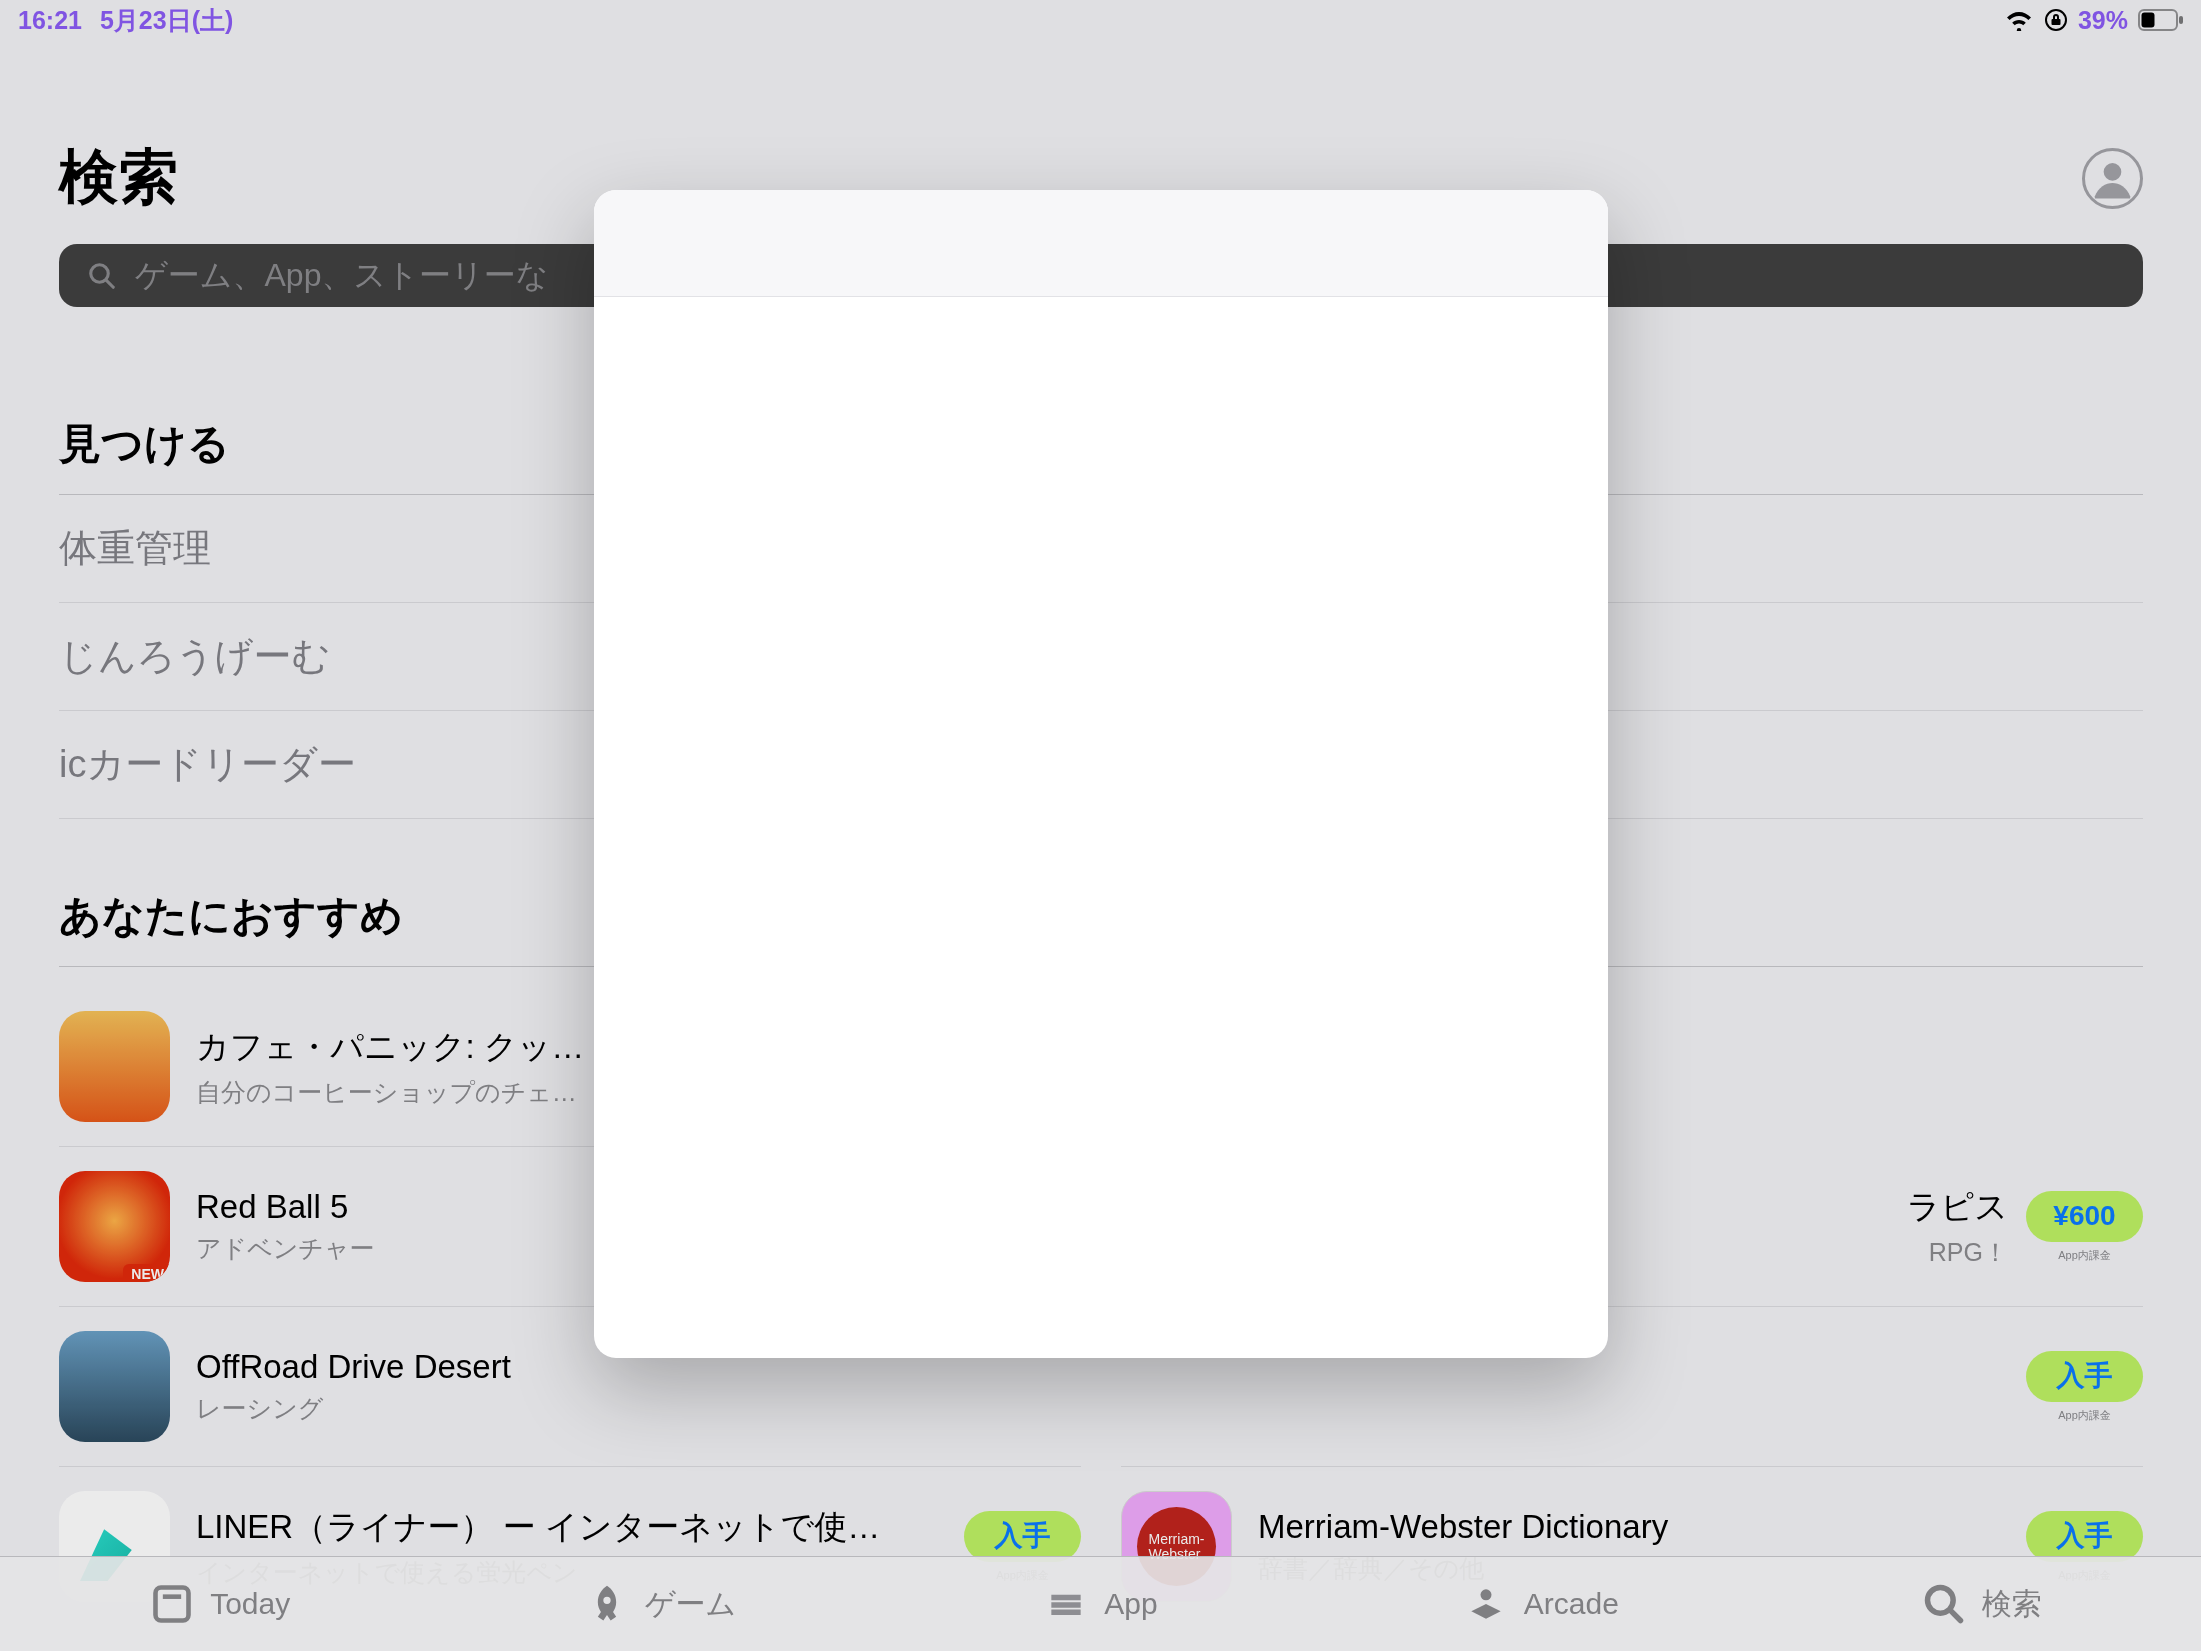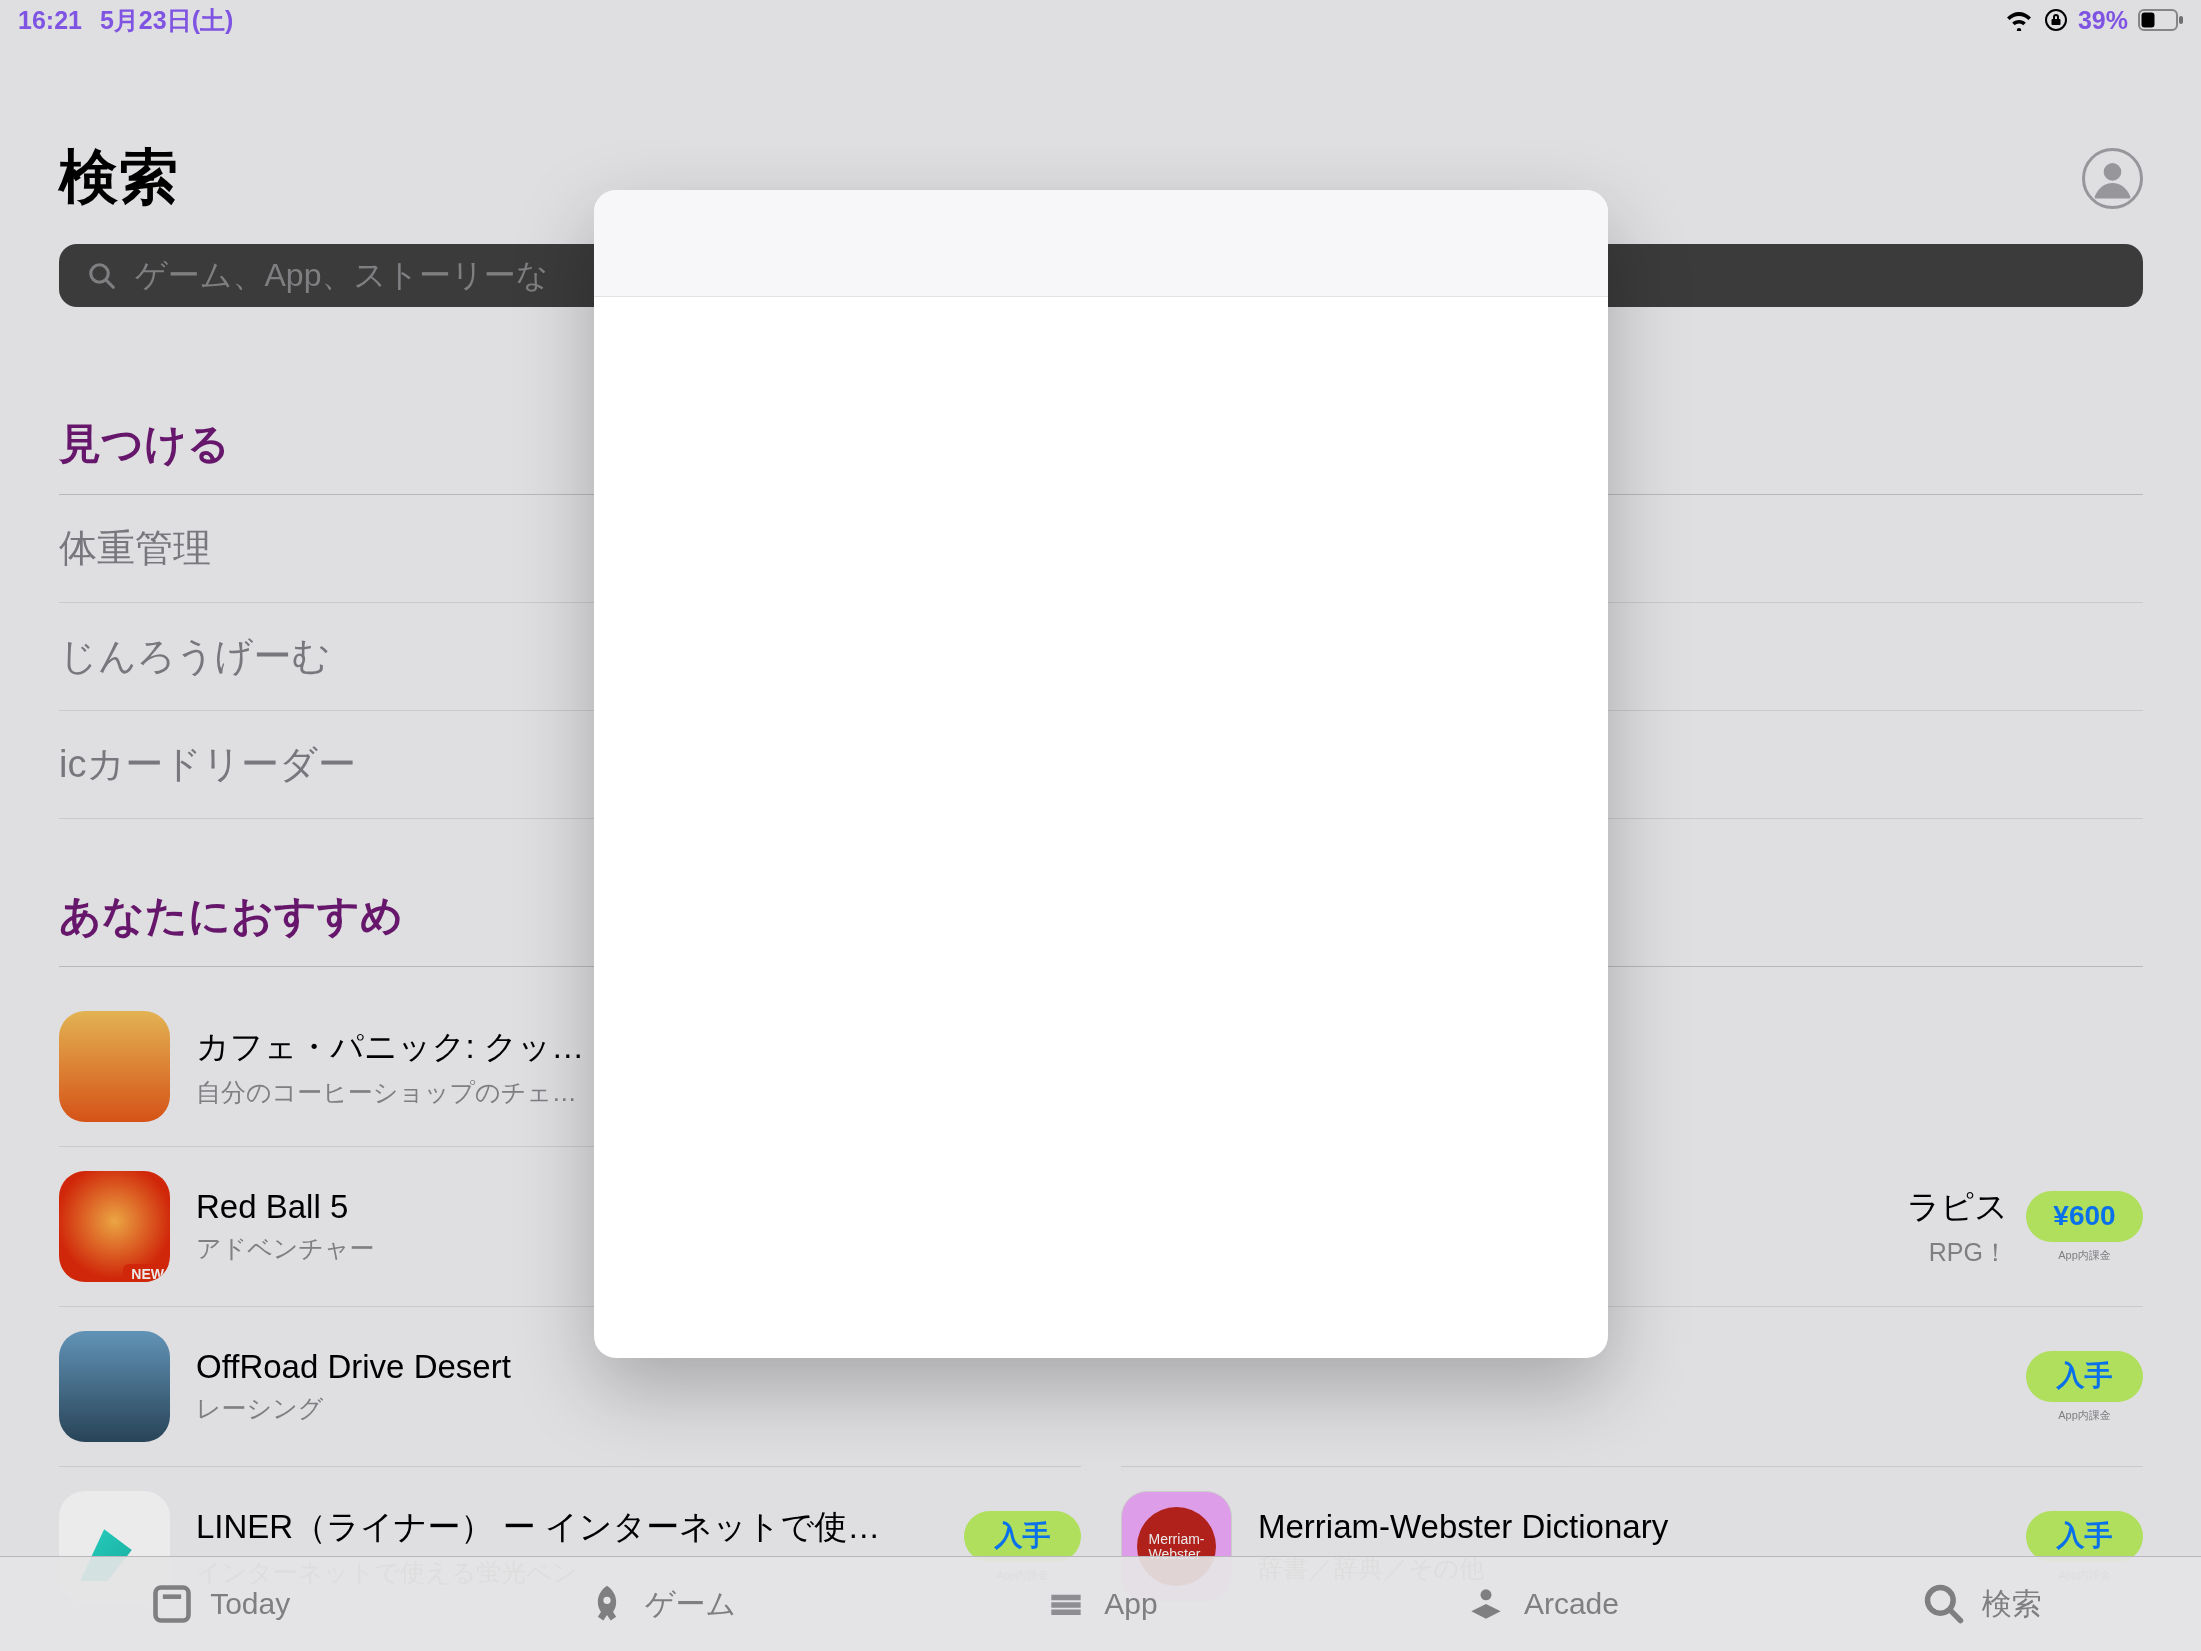--- a/index.html
+++ b/index.html
@@ -17,21 +17,21 @@
   .title-row { display: flex; align-items: center; justify-content: space-between; padding-top: 79px; }
   .page-title { font-size: 59px; font-weight: 700; color: #000; letter-spacing: 1px; }
   .avatar { width: 61px; height: 61px; border-radius: 50%; border: 3px solid #a3a3a9; display:flex; align-items:center; justify-content:center; overflow:hidden; }
   .avatar svg { width: 53px; height: 53px; fill:#a3a3a9; }
 
   .search-box { margin-top: 26px; height: 63px; background: #404040; border-radius: 18px; display: flex; align-items: center; padding: 0 28px; gap: 18px; }
   .search-box .mag { width: 30px; height: 30px; flex-shrink:0; }
   .search-box input { border: none; background: transparent; font-size: 32px; color: #8a8a8e; width: 100%; outline: none; }
   .search-box input::placeholder { color: #8a8a8e; }
 
-  .section-header { font-size: 42px; font-weight: 700; color: #701a75; margin-top: 109px; margin-bottom: 22px; }
+  .section-header { font-size: 42px; font-weight: 700; color: #000000; margin-top: 109px; margin-bottom: 22px; }
   .divider { border-top: 1px solid #c8c8cc; }
 
   .discover-list .row { font-size: 38px; color: #828288; padding: 28px 0; border-bottom: 1px solid #dcdce0; }
 
   .rec-container { margin-top: 20px; }
   .rec-grid { display: grid; grid-template-columns: 1fr 1fr; column-gap: 40px; }
   .rec-col .rec-row { display: flex; align-items: center; padding: 24px 0; border-bottom: 1px solid #dcdce0; }
   .app-icon { width: 111px; height: 111px; border-radius: 26px; background: #ddd; flex-shrink:0; margin-right: 26px; overflow:hidden; display:flex; align-items:center; justify-content:center; font-size:20px; color:#fff; }
   .app-text { flex: 1; min-width: 0; }
   .app-name { font-size: 33px; font-weight: 500; color: #000; white-space: nowrap; overflow: hidden; text-overflow: ellipsis; }
@@ -44,21 +44,21 @@
   .ico-redball { background: radial-gradient(circle at 50% 45%, #ffb44a 0%, #e22a0b 70%); }
   .ico-offroad { background: linear-gradient(#6aa0c6,#2c4a5f); }
   .ico-liner { background: #fff; }
   .ico-liner::after{content:''; width:69px; height:69px; background:linear-gradient(135deg,#2ee6d6,#17b6a6); clip-path: polygon(0 100%, 35% 25%, 75% 55%, 40% 100%);}
   .ico-mw { background:#f0abfc; border:1px solid #ddd;}
   .ico-mw-inner{ width:79px; height:79px; border-radius:50%; background:#c1241e; color:#fff; font-size:14px; display:flex; flex-direction:column; align-items:center; justify-content:center; line-height:1.05;}
   .new-badge{ position:relative;}
   .new-badge::after{content:'NEW'; position:absolute; bottom:-2px; right:-2px; background:#e22a0b; color:#fff; font-size:14px; font-weight:700; padding:2px 8px; border-radius:6px 0 12px 0; transform: rotate(0deg);}
 
   
-  .tabbar { position: absolute; bottom: 0; left: 0; right: 0; height: 95px; background: rgba(248,248,250,0.92); border-top: 1px solid #c8c8cc; display: flex; }
+  .tabbar { position: absolute; bottom: 0; left: 0; right: 0; height: 95px; background: rgba(248,248,250,0.92); border-top: 1px solid #c8c8cc; display: flex; justify-content: flex-end; }
   .tab { flex: 1; display: flex; align-items: center; justify-content: center; gap: 16px; font-size: 30px; color: #8a8a8e; cursor:pointer;}
   .tab .tabicon { width: 44px; height: 44px; }
 
   
   .dimmer { position: absolute; inset: 0; background: rgba(0,0,0,0.08); }
   .sheet { position: absolute; top: 190px; left: 50%; transform: translateX(-50%); width: 1014px; height: 1168px; background: #fff; border-radius: 22px; box-shadow: 0 30px 79px rgba(0,0,0,0.25); overflow: hidden; }
   .sheet-header { height: 107px; background: #f7f7f9; border-bottom: 1px solid #e2e2e6; }
 </style>
 </head>
 <body>

